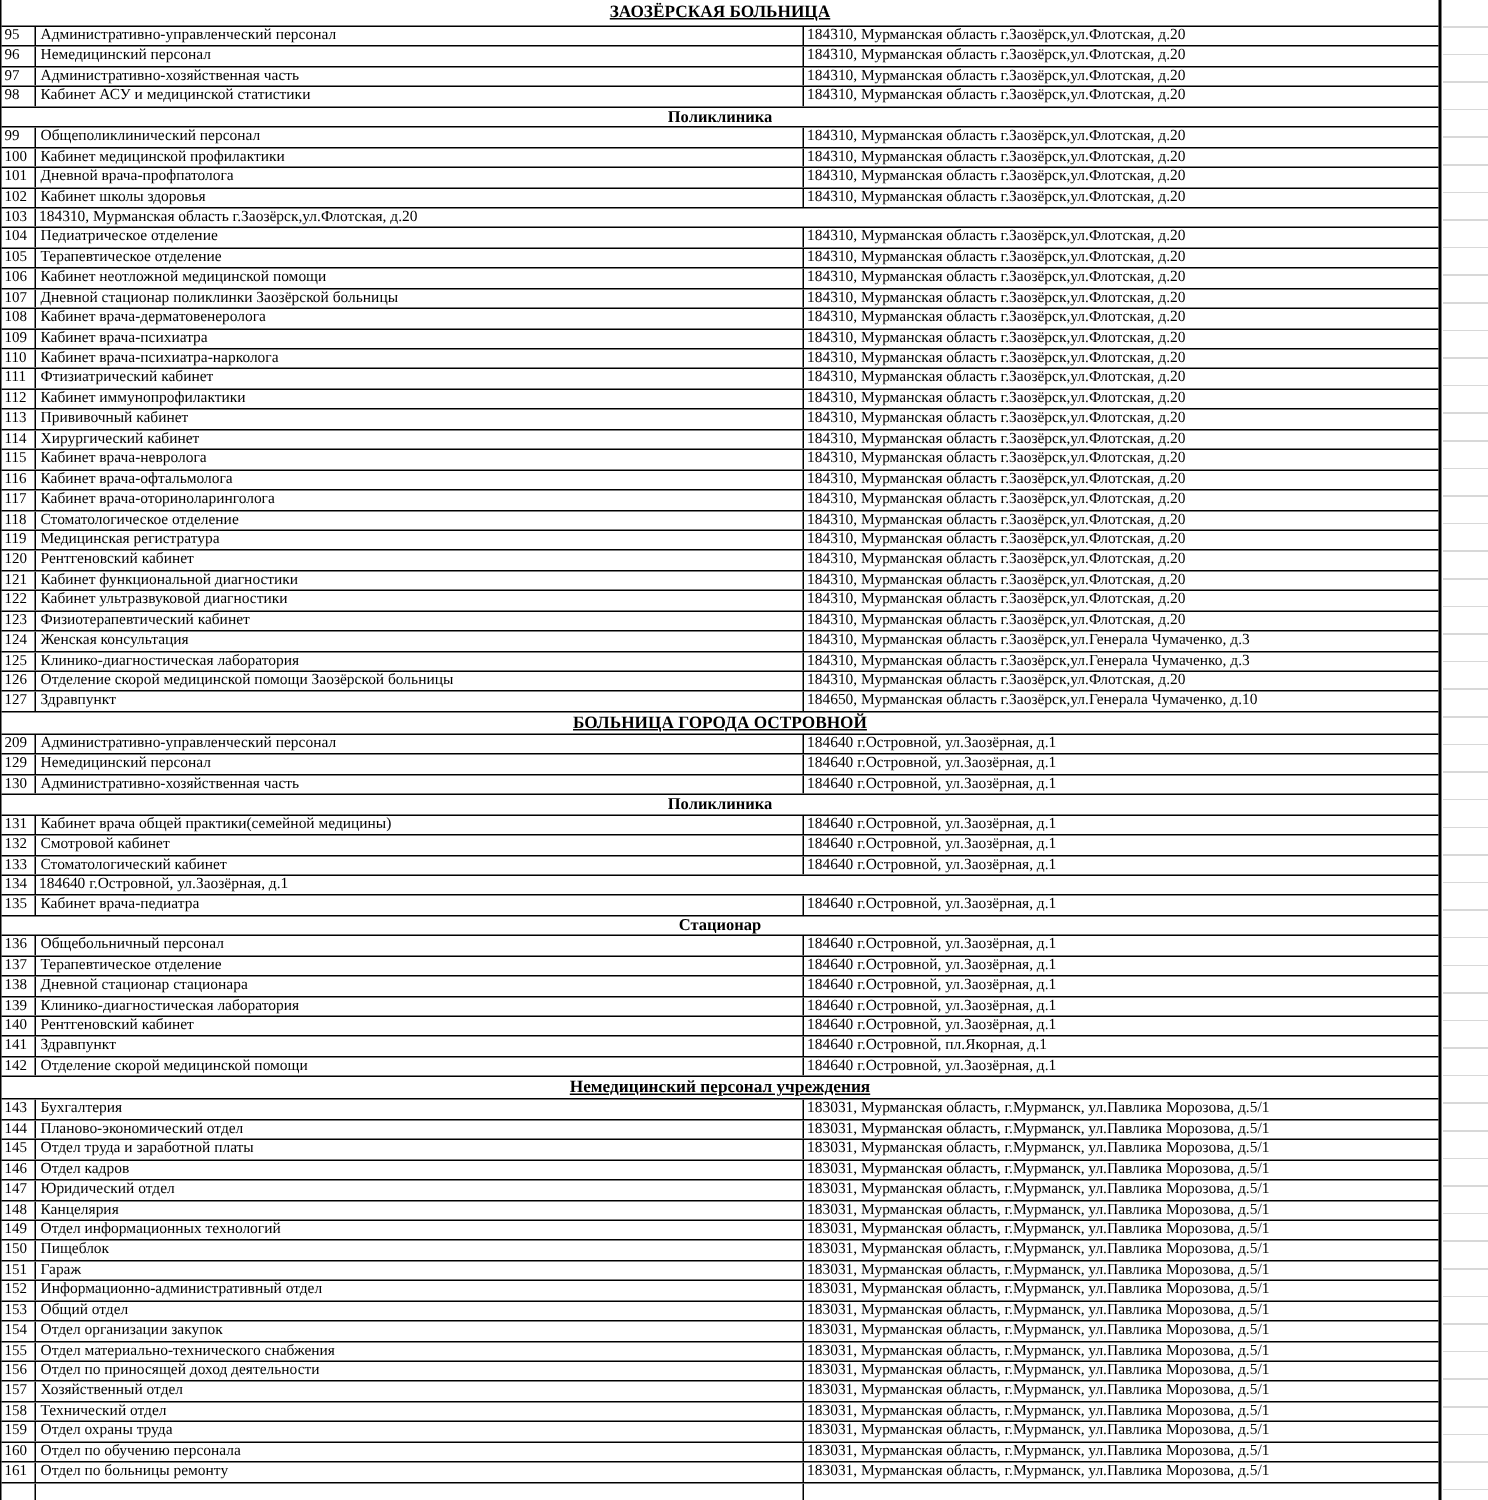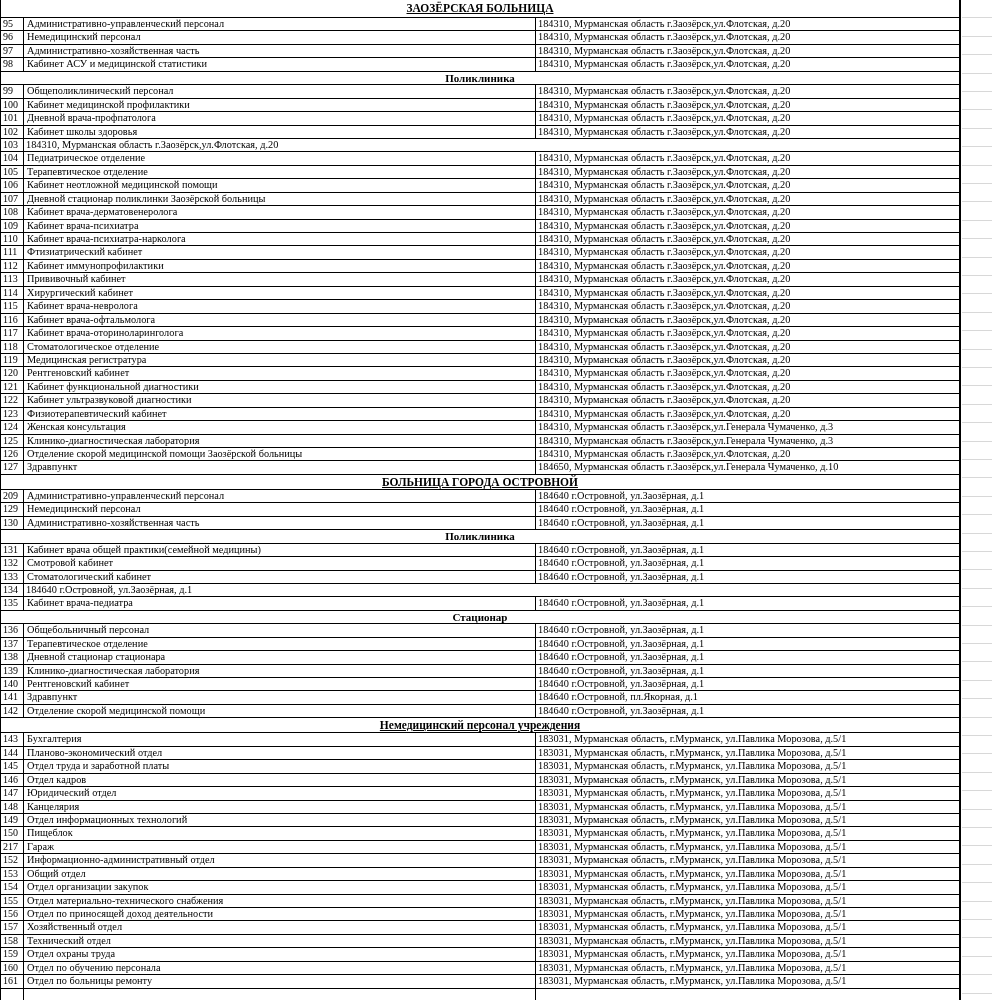--- a/index.html
+++ b/index.html
@@ -316,21 +316,21 @@
         <div class="c c-num">149</div>
         <div class="c c-name">Отдел информационных технологий</div>
         <div class="c c-addr">183031, Мурманская область, г.Мурманск, ул.Павлика Морозова, д.5/1</div>
       </div>
       <div class="blk">
         <div class="c c-num">150</div>
         <div class="c c-name">Пищеблок</div>
         <div class="c c-addr">183031, Мурманская область, г.Мурманск, ул.Павлика Морозова, д.5/1</div>
       </div>
       <div class="blk">
-        <div class="c c-num">217</div>
+        <div class="c c-num">151</div>
         <div class="c c-name">Гараж</div>
         <div class="c c-addr">183031, Мурманская область, г.Мурманск, ул.Павлика Морозова, д.5/1</div>
       </div>
       <div class="blk">
         <div class="c c-num">152</div>
         <div class="c c-name">Информационно-административный отдел</div>
         <div class="c c-addr">183031, Мурманская область, г.Мурманск, ул.Павлика Морозова, д.5/1</div>
       </div>
       <div class="blk">
         <div class="c c-num">153</div>

